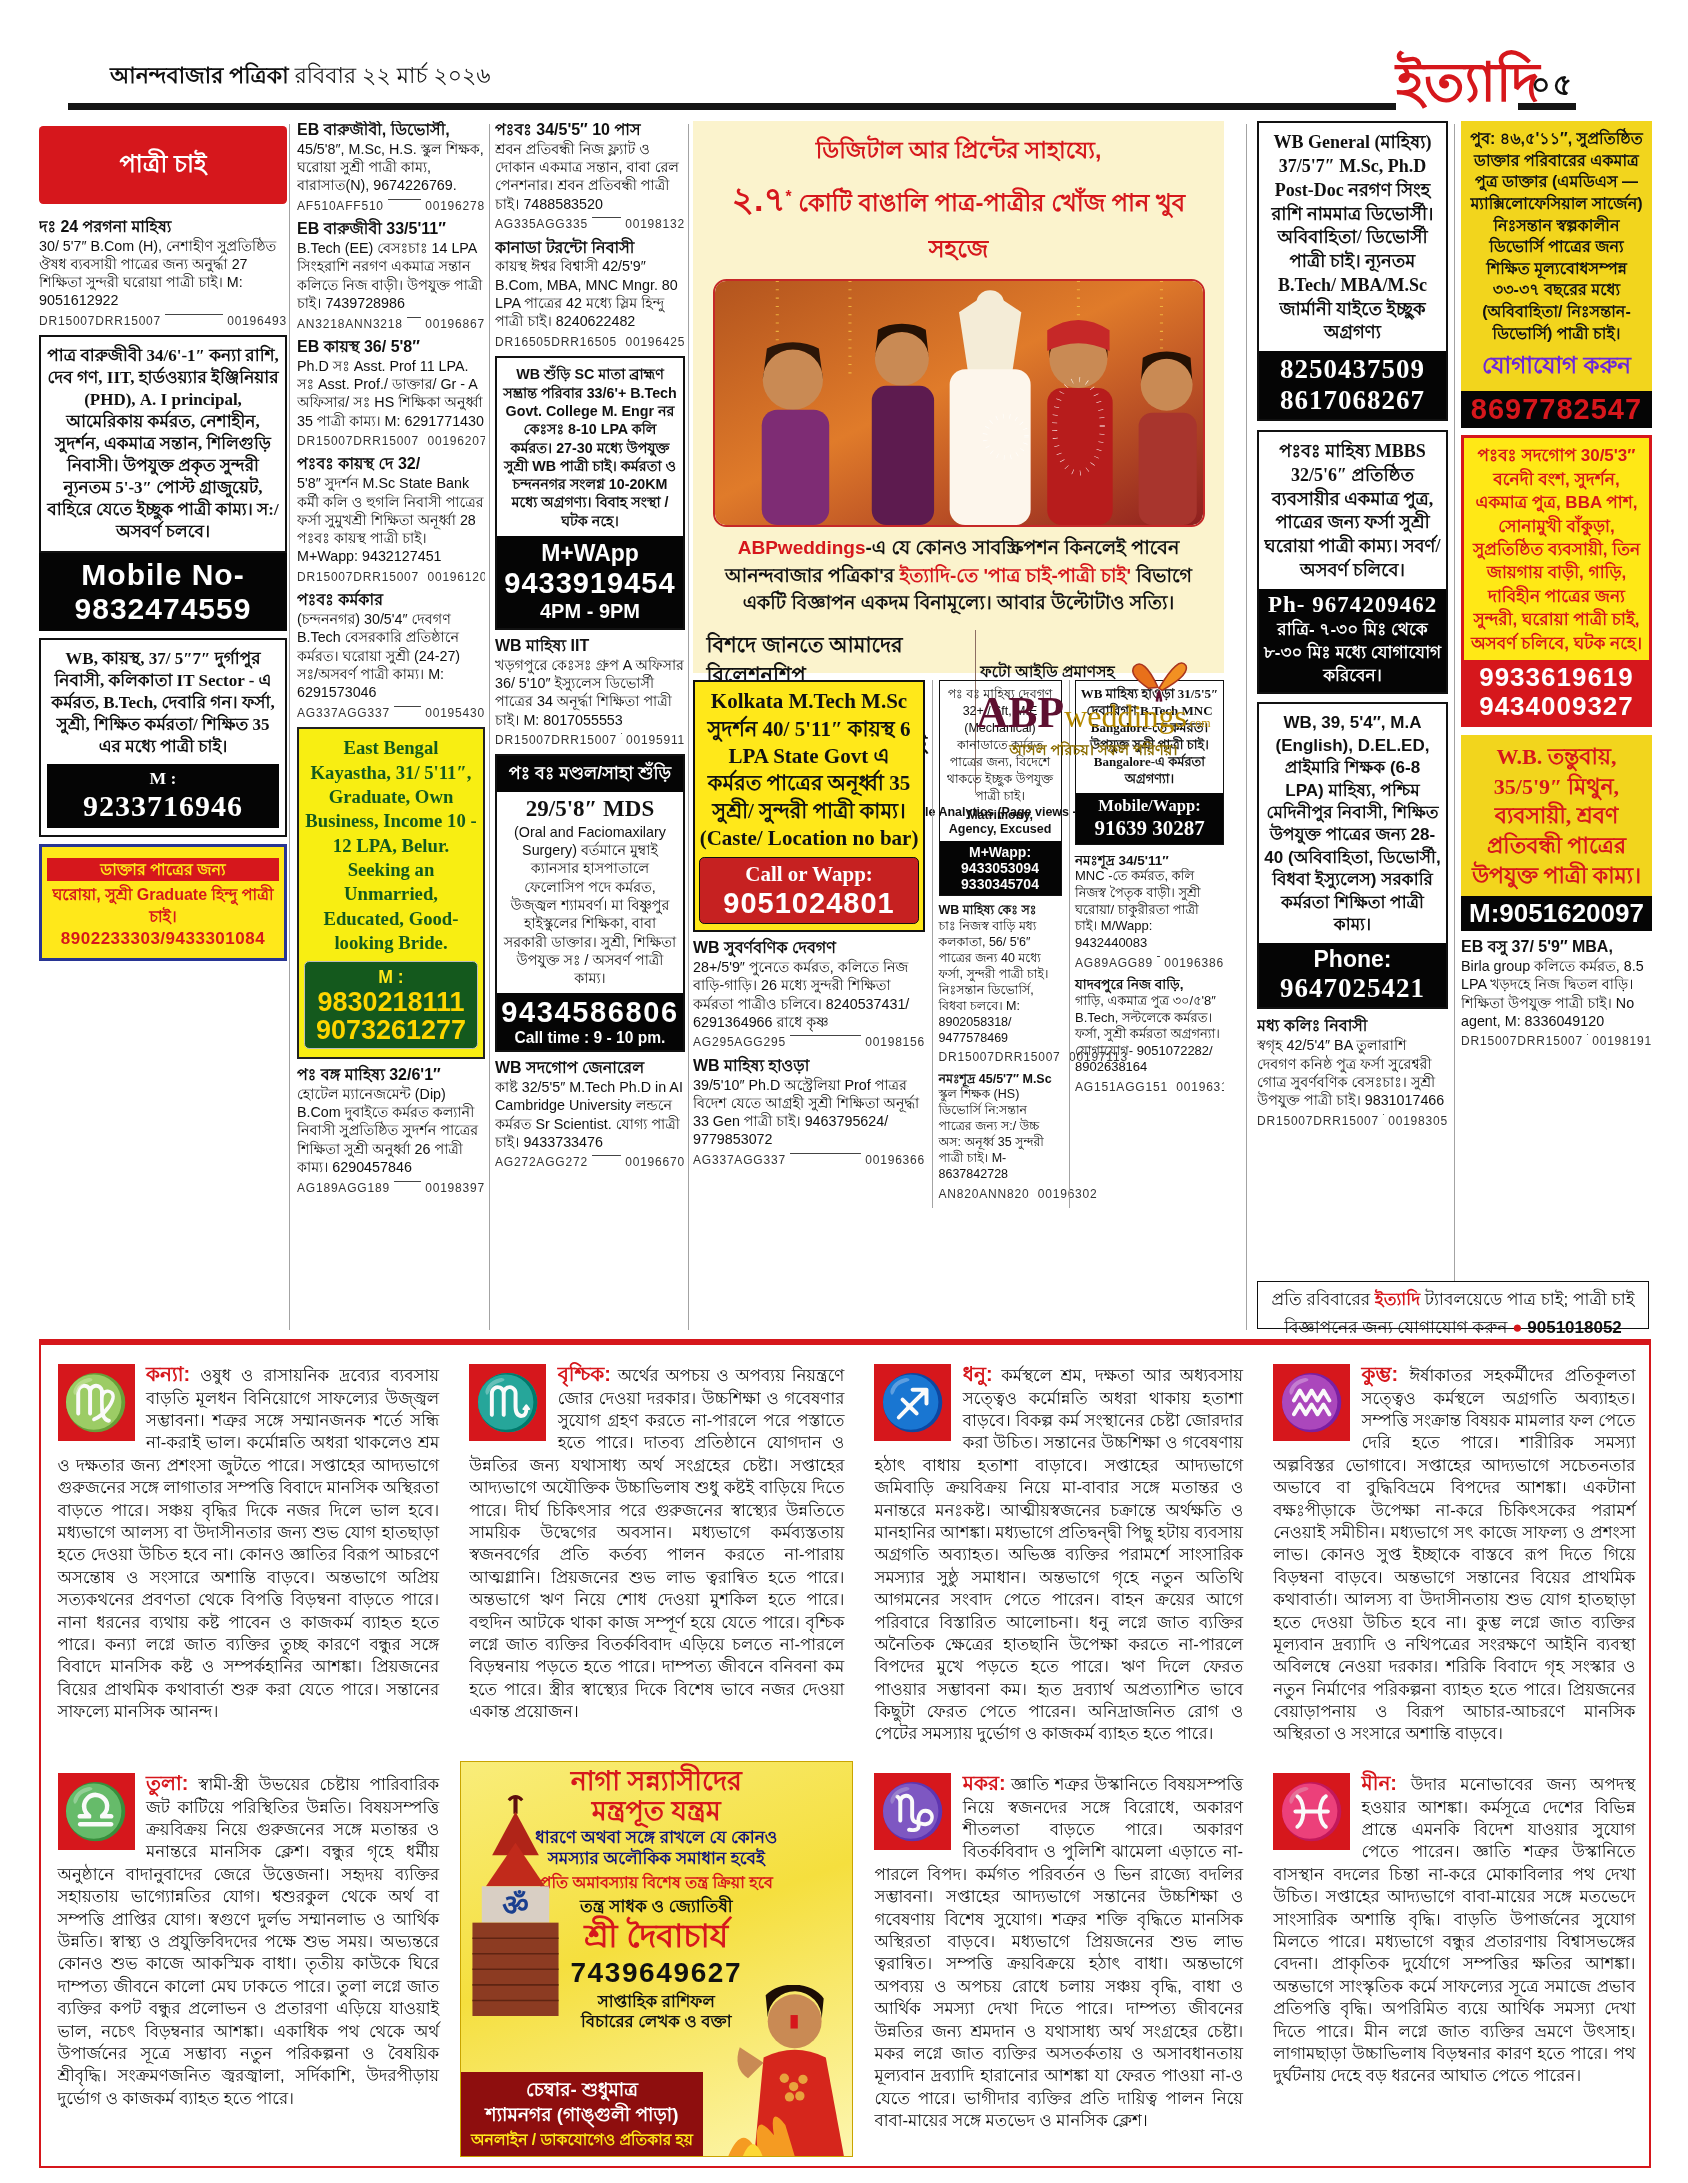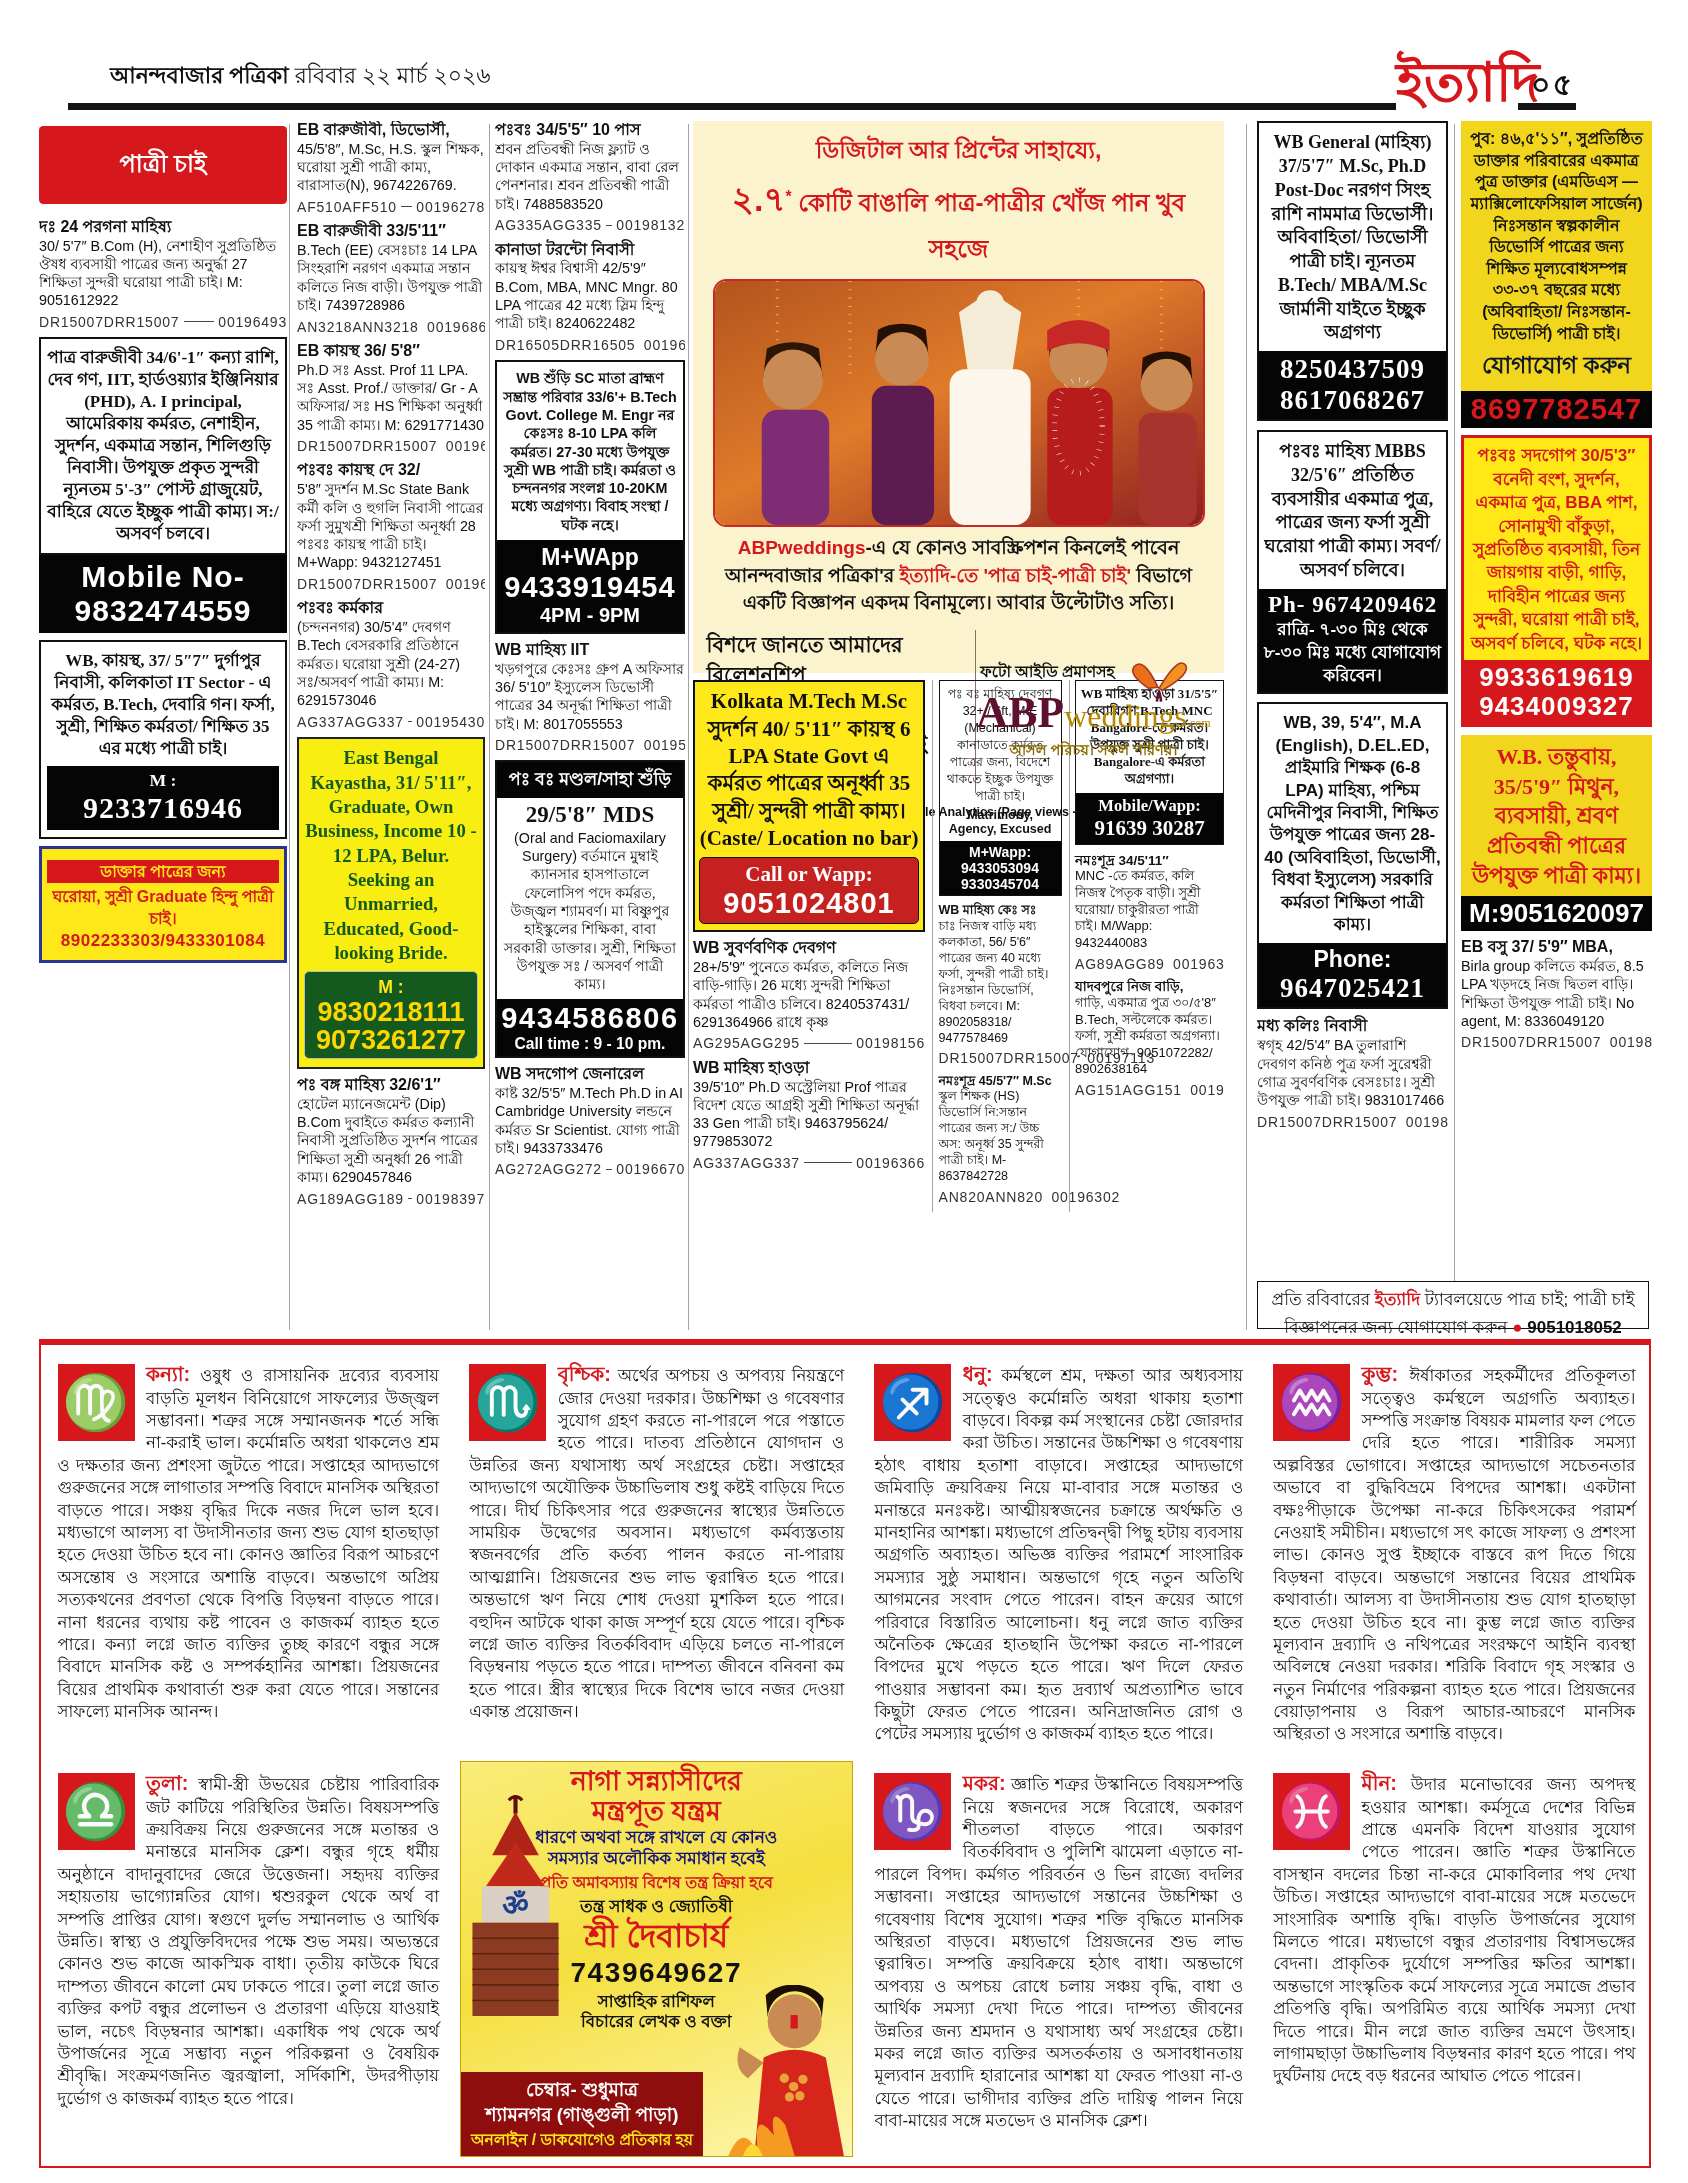--- a/index.html
+++ b/index.html
@@ -16,21 +16,21 @@
   #c1{left:39px;width:248px;}
   #c2{left:297px;width:188px;}
   #c3{left:495px;width:190px;}
   #center{left:693px;width:531px;}
   #c6{left:1257px;width:191px;}
   #c7{left:1461px;width:191px;}
   .vr{position:absolute;top:124px;height:1206px;width:1px;background:#a3a3a3;}
   .ad{margin:0 0 7.3px 0;}
   .ad .t{font-weight:bold;font-size:16px;line-height:1.18;}
   .ad .b{font-size:14.3px;line-height:1.28;}
-  .code{display:flex;align-items:center;font-size:14px;color:#333;margin-top:4.2px;letter-spacing:0.8px;}
+  .code{display:flex;align-items:flex-start;font-size:12px;color:#333;margin-top:4.2px;letter-spacing:0.8px;}
   .code .dash{flex:1;border-top:1px solid #444;margin:0 4.2px;}
   .bar{background:#050505;color:#fff;text-align:center;font-weight:bold;}
   .bx{border:2.1px solid #111;padding:7.3px 6.2px;text-align:center;}
   .serif{font-family:"Liberation Serif",serif;}
   .red{color:#d6171c;}
   
   .seclabel{background:#d6171c;color:#fff;font-size:24px;font-weight:bold;text-align:center;border-radius:4.2px;padding:19px 0;margin:5.2px 0 13.5px 0;}
   #c1 .bigbx .b{font-size:17px;font-weight:bold;line-height:1.3;}
   .phoneplate{background:#050505;color:#fff;text-align:center;font-weight:bold;padding:4.2px 2.1px;margin-top:6.2px;}
   .phoneplate .pl{font-size:17.7px;display:block;}
@@ -92,21 +92,21 @@
   
   .c6bx{border:2.1px solid #111;padding:8.3px 5.2px;text-align:center;margin-bottom:8.3px;}
   .c6bx .b{font-family:"Liberation Serif",serif;font-weight:bold;font-size:18px;line-height:1.32;}
   .c6bx .bars{background:#050505;color:#fff;font-weight:bold;margin:6.2px -5.2px -8.3px;padding:3.1px 0;}
   .c6bx .bars .pn{display:block;font-size:27px;letter-spacing:1px;font-family:"Liberation Serif",serif;}
   .c6bx .bars .nt{display:block;font-size:17px;line-height:1.35;padding:1px 4.2px;}
   .c6bx .bars .pl{display:block;font-size:23px;}
   
   .y7{background:#f2d51d;padding:7.3px 5.2px;text-align:center;font-weight:bold;margin-bottom:7.3px;}
   .y7 .b{font-size:16px;line-height:1.35;color:#111;}
-  .y7 .cta{color:#0f172a;font-size:23px;margin-top:3.1px;}
+  .y7 .cta{color:#6d28d9;font-size:23px;margin-top:3.1px;}
   .y7 .blackbar{background:#050505;color:#d6171c;font-size:29px;letter-spacing:1px;margin:4.2px -5.2px -7.3px;padding:2.1px 0;}
   .y7red{background:#ffe816;border:3.1px solid #d6171c;padding:6.2px 4.2px;text-align:center;margin-bottom:7.3px;}
   .y7red .b{color:#d6171c;font-weight:bold;font-size:17px;line-height:1.38;}
   .y7red .plate{background:#d6171c;color:#fff;font-weight:bold;font-size:26px;letter-spacing:1px;margin:5.2px -4.2px -6.2px;padding:2.1px 0;line-height:1.15;}
   .y7g .b{color:#d6171c;font-weight:bold;font-size:22px;line-height:1.35;font-family:"Liberation Serif",serif;}
   .y7g .blackbar2{background:#050505;color:#fff;font-size:26px;font-weight:bold;margin:5.2px -5.2px -7.3px;padding:2.1px 0;}
   
   #contactbox{position:absolute;left:1257px;top:1281px;width:392px;height:48px;border:1.6px solid #111;text-align:center;font-size:17px;padding-top:4.2px;box-sizing:border-box;background:#fff;}
   #contactbox .ph{font-weight:bold;}
   #contactbox .dot{color:#d6171c;}

